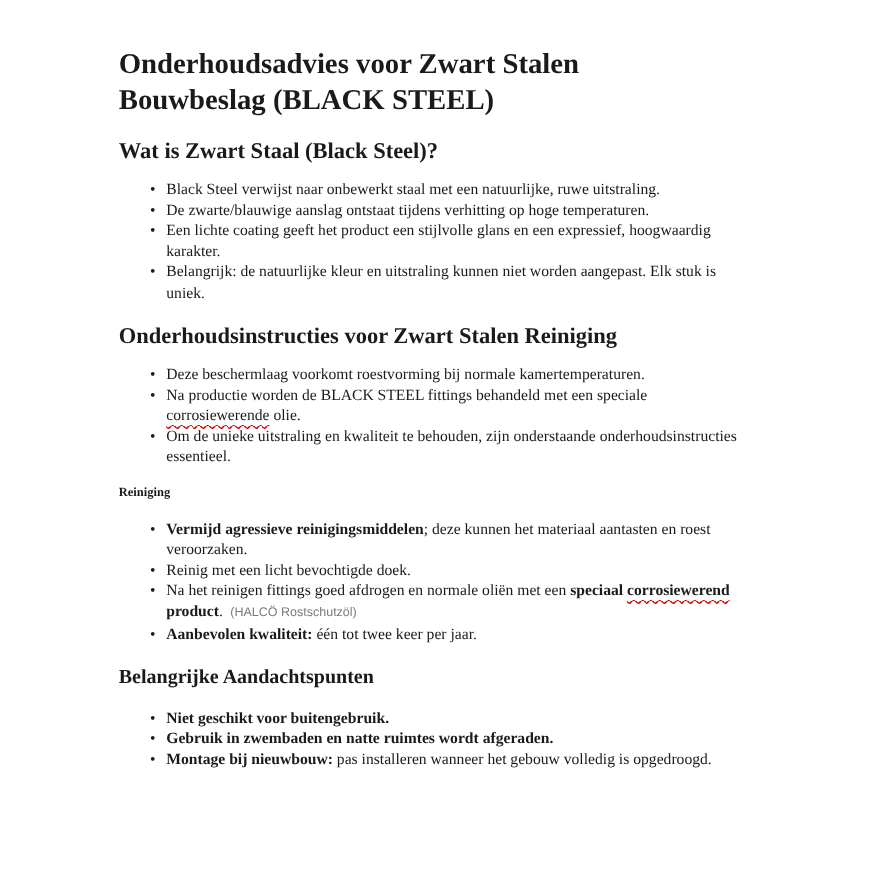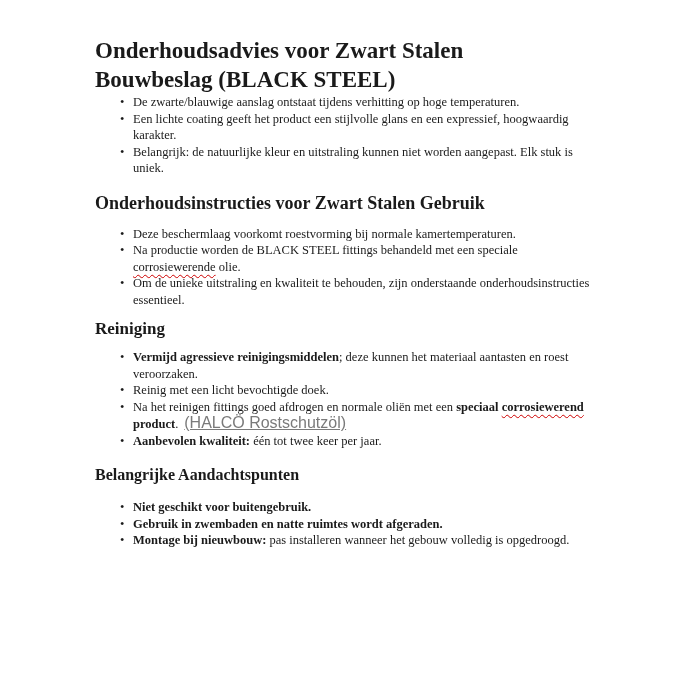--- a/index.html
+++ b/index.html
@@ -21,21 +21,21 @@
   }
   h1.doc-title {
     font-size: 23px;
     line-height: 28.5px;
     font-weight: bold;
     max-width: 470px;
   }
   .heading { font-weight: bold; }
   .heading.h2 { font-size: 18px; line-height: 22px; margin: 15px 0 12px; }
   .heading.h2-large { font-size: 16px; line-height: 24px; margin: 14px 0 12px; }
-  .heading.h3 { font-size: 17px; line-height: 17px; margin: 12px 0 12px; }
+  .heading.h3 { font-size: 10px; line-height: 17px; margin: 12px 0 12px; }
   ul.bullets {
     list-style: none;
     padding-left: 25px;
   }
   ul.bullets li {
     font-size: 12.5px;
     line-height: 16.5px;
     padding-left: 13px;
     text-indent: -13px;
   }
@@ -49,38 +49,39 @@
   .b { font-weight: bold; }
   .wavy {
     text-decoration-line: underline;
     text-decoration-style: wavy;
     text-decoration-color: var(--squiggle, #cc0000);
     text-decoration-thickness: 1px;
     text-underline-offset: 3px;
   }
   .note {
     font-family: "Liberation Sans", sans-serif;
-    font-size: 16px;
+    font-size: 10px;
     color: var(--note, #7a7a7a);
     margin-left: 6px;
-    text-decoration: underline;
   }
 </style>
 </head>
 <body>
 
 <div class="page">
   <h1 class="doc-title">Onderhoudsadvies voor Zwart Stalen Bouwbeslag (BLACK STEEL)</h1>
   <div>
+      <div class="heading h2">Wat is Zwart Staal (Black Steel)?</div>
       <ul class="bullets">
+        <li><span class="seg">Black Steel verwijst naar onbewerkt staal met een natuurlijke, ruwe uitstraling.</span></li>
         <li><span class="seg">De zwarte/blauwige aanslag ontstaat tijdens verhitting op hoge temperaturen.</span></li>
         <li><span class="seg">Een lichte coating geeft het product een stijlvolle glans en een expressief, hoogwaardig karakter.</span></li>
         <li><span class="seg">Belangrijk: de natuurlijke kleur en uitstraling kunnen niet worden aangepast. Elk stuk is uniek.</span></li>
       </ul>
-      <div class="heading h2">Onderhoudsinstructies voor Zwart Stalen Gebruik</div>
+      <div class="heading h2">Onderhoudsinstructies voor Zwart Stalen Reiniging</div>
       <ul class="bullets">
         <li><span class="seg">Deze beschermlaag voorkomt roestvorming bij normale kamertemperaturen.</span></li>
         <li><span class="seg">Na productie worden de BLACK STEEL fittings behandeld met een speciale </span><span class="seg wavy">corrosiewerende</span><span class="seg"> olie.</span></li>
         <li><span class="seg">Om de unieke uitstraling en kwaliteit te behouden, zijn onderstaande onderhoudsinstructies essentieel.</span></li>
       </ul>
       <div class="heading h3">Reiniging</div>
       <ul class="bullets">
         <li><span class="seg b">Vermijd agressieve reinigingsmiddelen</span><span class="seg">; deze kunnen het materiaal aantasten en roest veroorzaken.</span></li>
         <li><span class="seg">Reinig met een licht bevochtigde doek.</span></li>
         <li><span class="seg">Na het reinigen fittings goed afdrogen en normale oliën met een </span><span class="seg b">speciaal </span><span class="seg b wavy">corrosiewerend</span><span class="seg b"> product</span><span class="seg">.</span><span class="seg note">(HALCÖ Rostschutzöl)</span></li>

